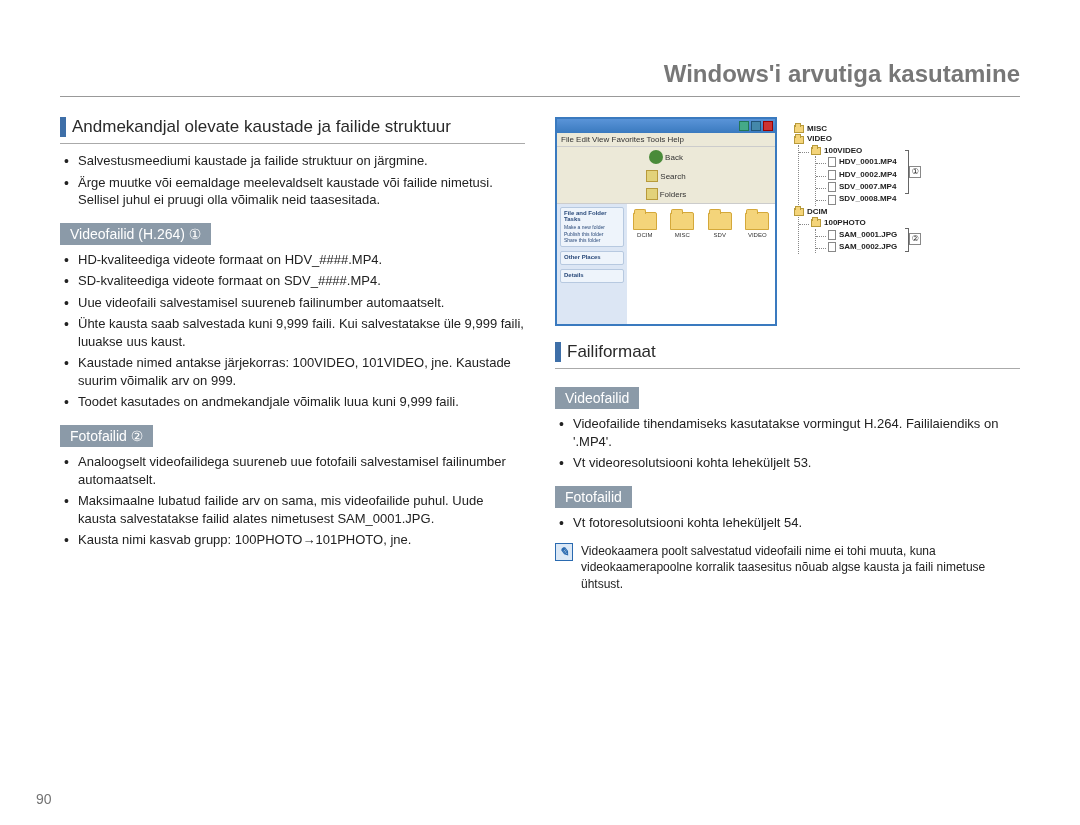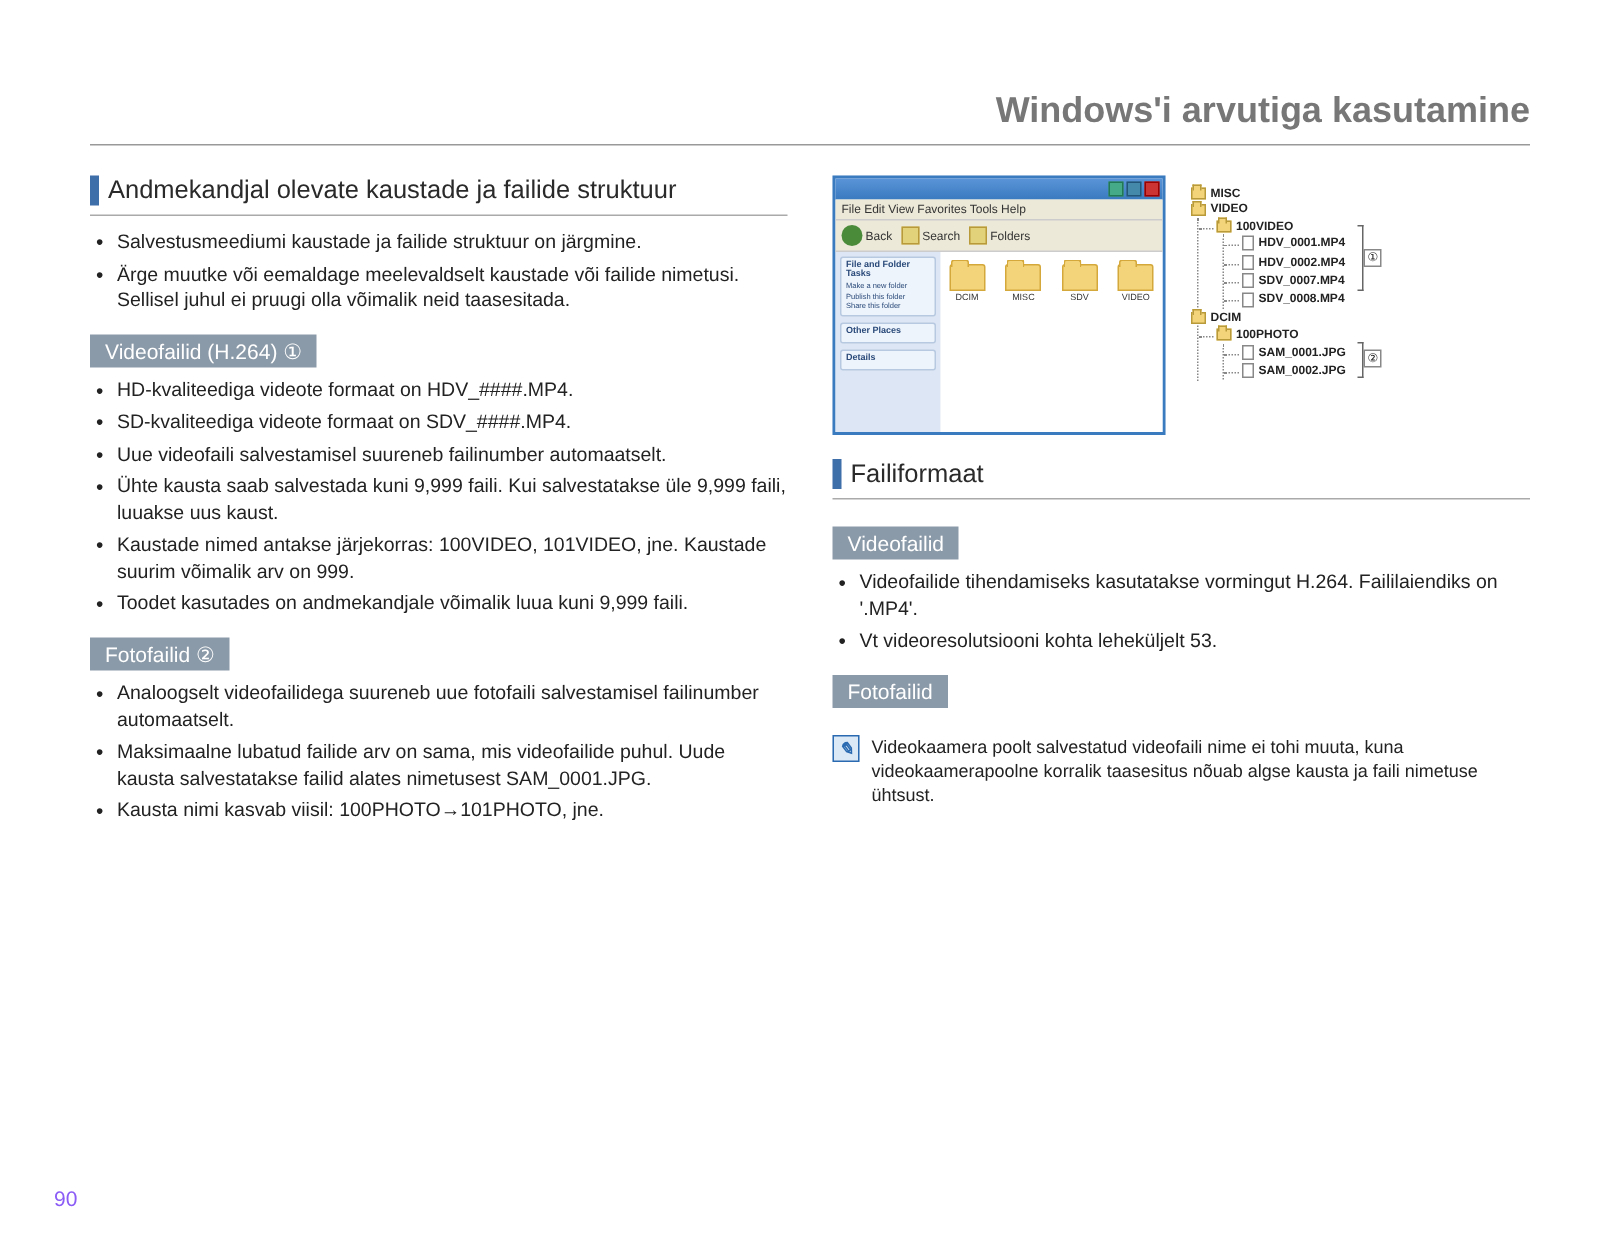--- a/index.html
+++ b/index.html
@@ -84,21 +84,21 @@
     align-items: center;
     padding: 0 2px;
   }
   .explorer-titlebar .wbtns { display:flex; gap:2px; }
   .explorer-titlebar .wbtn {
     width:10px; height:10px; background:#c33; border:1px solid #900;
   }
   .explorer-titlebar .wbtn.min { background:#4a8; border-color:#275; }
   .explorer-titlebar .wbtn.max { background:#48a; border-color:#257; }
   .explorer-menu { background:#ece9d8; padding:2px 4px; color:#333; }
-  .explorer-toolbar { background:#ece9d8; padding:3px 4px; display:flex; gap:6px; align-items:center; border-top:1px solid #ccc; border-bottom:1px solid #ccc;}
+  .explorer-toolbar { background:#ece9d8; padding:3px 4px; display:flex; gap:6px; align-items:center; border-top:1px solid #ccc; border-bottom:1px solid #ccc;flex-direction:column;}
   .tb-btn { display:flex; align-items:center; gap:2px; color:#333;}
   .tb-icon-back { width:14px; height:14px; border-radius:50%; background:#4a8b3a; display:inline-block;}
   .tb-icon { width:12px; height:12px; background:#e2d27a; border:1px solid #b89a3a; display:inline-block;}
   .explorer-body { display:flex; height:120px; }
   .explorer-side {
     width: 70px;
     background:#dce6f4;
     padding:3px;
     font-size:6px;
     color:#2a4a7a;
@@ -187,21 +187,21 @@
     background:#dbe8f6;
     color:#2a6ab0;
     display:flex; align-items:center; justify-content:center;
     font-style:italic; font-weight:bold;
     font-size:12px;
   }
   .page-number {
     position:absolute;
     bottom:18px; left:36px;
     font-size:14px;
-    color:#8b5cf6;
+    color:#737373;
   }
 </style>
 </head>
 <body>
 
 <div class="page-title">Windows'i arvutiga kasutamine</div>
 
 <div class="columns">
 
   <div class="col">
@@ -219,21 +219,21 @@
       <li>Uue videofaili salvestamisel suureneb failinumber automaatselt.</li>
       <li>Ühte kausta saab salvestada kuni 9,999 faili. Kui salvestatakse üle 9,999 faili, luuakse uus kaust.</li>
       <li>Kaustade nimed antakse järjekorras: 100VIDEO, 101VIDEO, jne. Kaustade suurim võimalik arv on 999.</li>
       <li>Toodet kasutades on andmekandjale võimalik luua kuni 9,999 faili.</li>
     </ul>
 
     <div class="sub-header">Fotofailid ②</div>
     <ul class="bullets">
       <li>Analoogselt videofailidega suureneb uue fotofaili salvestamisel failinumber automaatselt.</li>
       <li>Maksimaalne lubatud failide arv on sama, mis videofailide puhul. Uude kausta salvestatakse failid alates nimetusest SAM_0001.JPG.</li>
-      <li>Kausta nimi kasvab viisil: 100PHOTO→101PHOTO, jne.</li>
+      <li>Kausta nimi kasvab grupp: 100PHOTO→101PHOTO, jne.</li>
     </ul>
   </div>
 
   <div class="col">
 
     <div class="image-area">
 
       <div class="explorer">
         <div class="explorer-titlebar">
           <span></span>
@@ -374,20 +374,21 @@
     <hr class="sec-line">
 
     <div class="sub-header">Videofailid</div>
     <ul class="bullets">
       <li>Videofailide tihendamiseks kasutatakse vormingut H.264. Faililaiendiks on '.MP4'.</li>
       <li>Vt videoresolutsiooni kohta leheküljelt 53.</li>
     </ul>
 
     <div class="sub-header">Fotofailid</div>
     <ul class="bullets">
+      <li>Vt fotoresolutsiooni kohta leheküljelt 54.</li>
     </ul>
 
     <div class="note-box">
       <div class="note-icon">✎</div>
       <div>Videokaamera poolt salvestatud videofaili nime ei tohi muuta, kuna videokaamerapoolne korralik taasesitus nõuab algse kausta ja faili nimetuse ühtsust.</div>
     </div>
 
   </div>
 </div>
 

